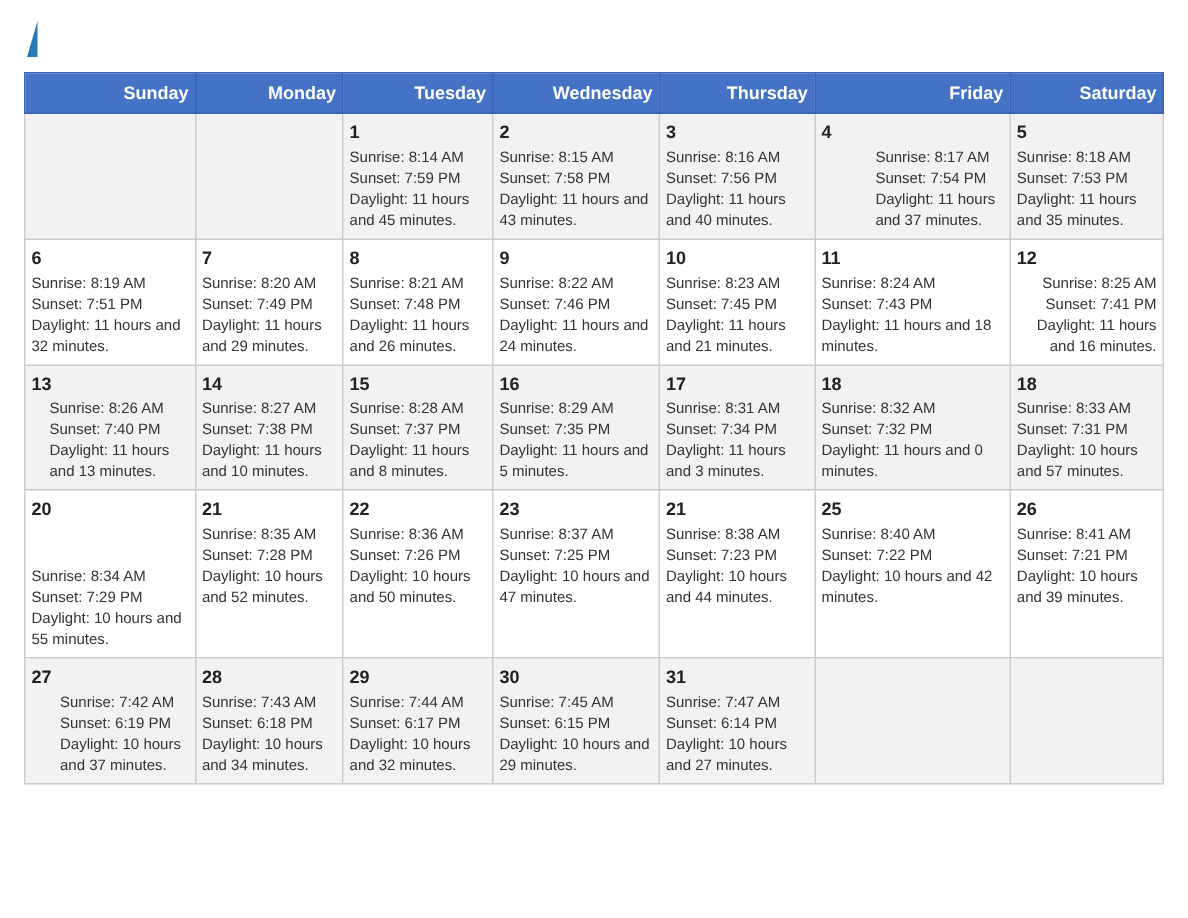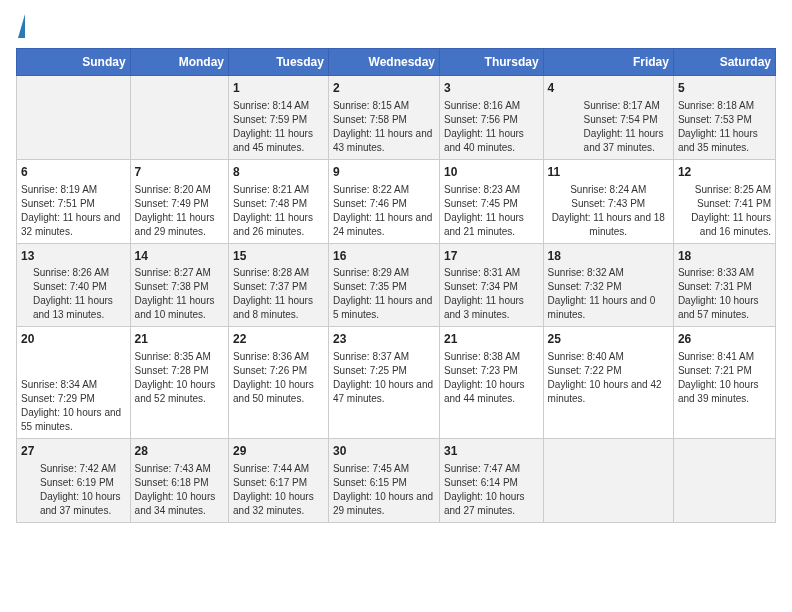--- a/index.html
+++ b/index.html
@@ -183,21 +183,21 @@
 Daylight: 11 hours and 24 minutes.</div>
         </td>
         <td>
           <span class="day-num">10</span>
           <div class="day-info" style="white-space: pre-line;">Sunrise: 8:23 AM
 Sunset: 7:45 PM
 Daylight: 11 hours and 21 minutes.</div>
         </td>
         <td>
           <span class="day-num">11</span>
-          <div class="day-info" style="white-space: pre-line; text-align: center;">Sunrise: 8:24 AM
+          <div class="day-info" style="white-space: pre-line;">Sunrise: 8:24 AM
 Sunset: 7:43 PM
 Daylight: 11 hours and 18 minutes.</div>
         </td>
         <td>
           <span class="day-num">12</span>
           <div class="day-info" style="white-space: pre-line; text-align: right;">Sunrise: 8:25 AM
 Sunset: 7:41 PM
 Daylight: 11 hours and 16 minutes.</div>
         </td>
       </tr>

